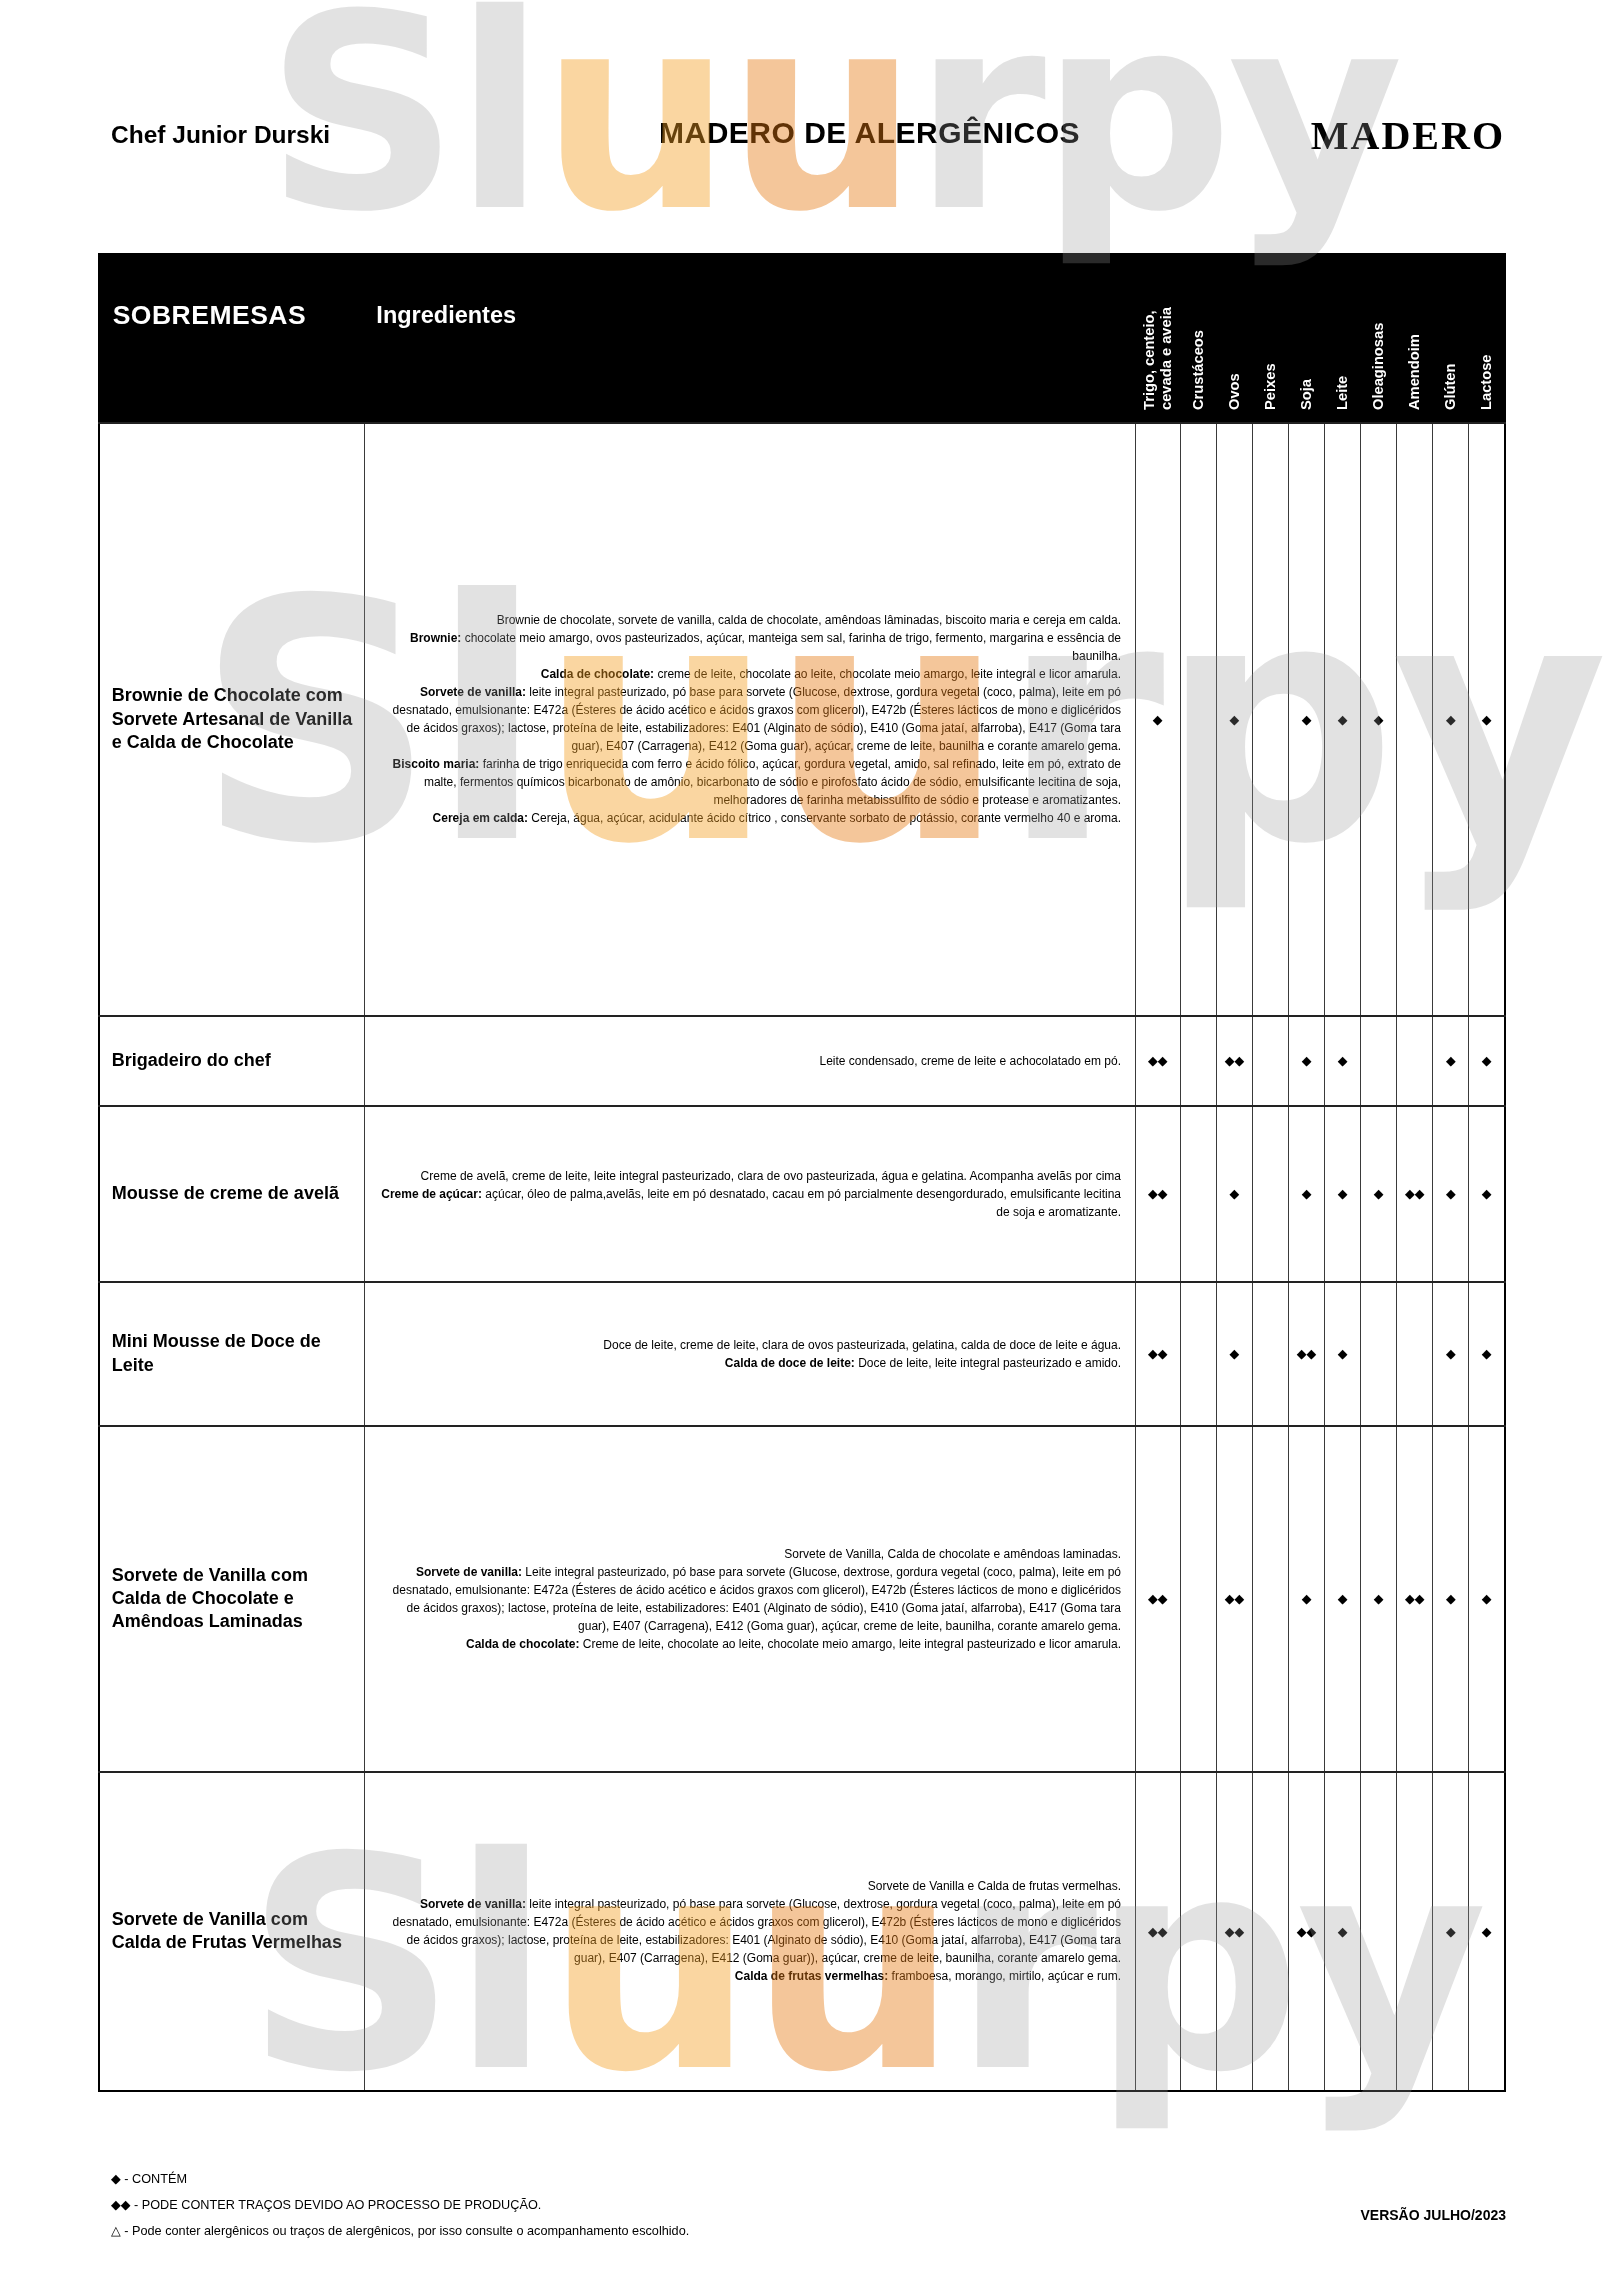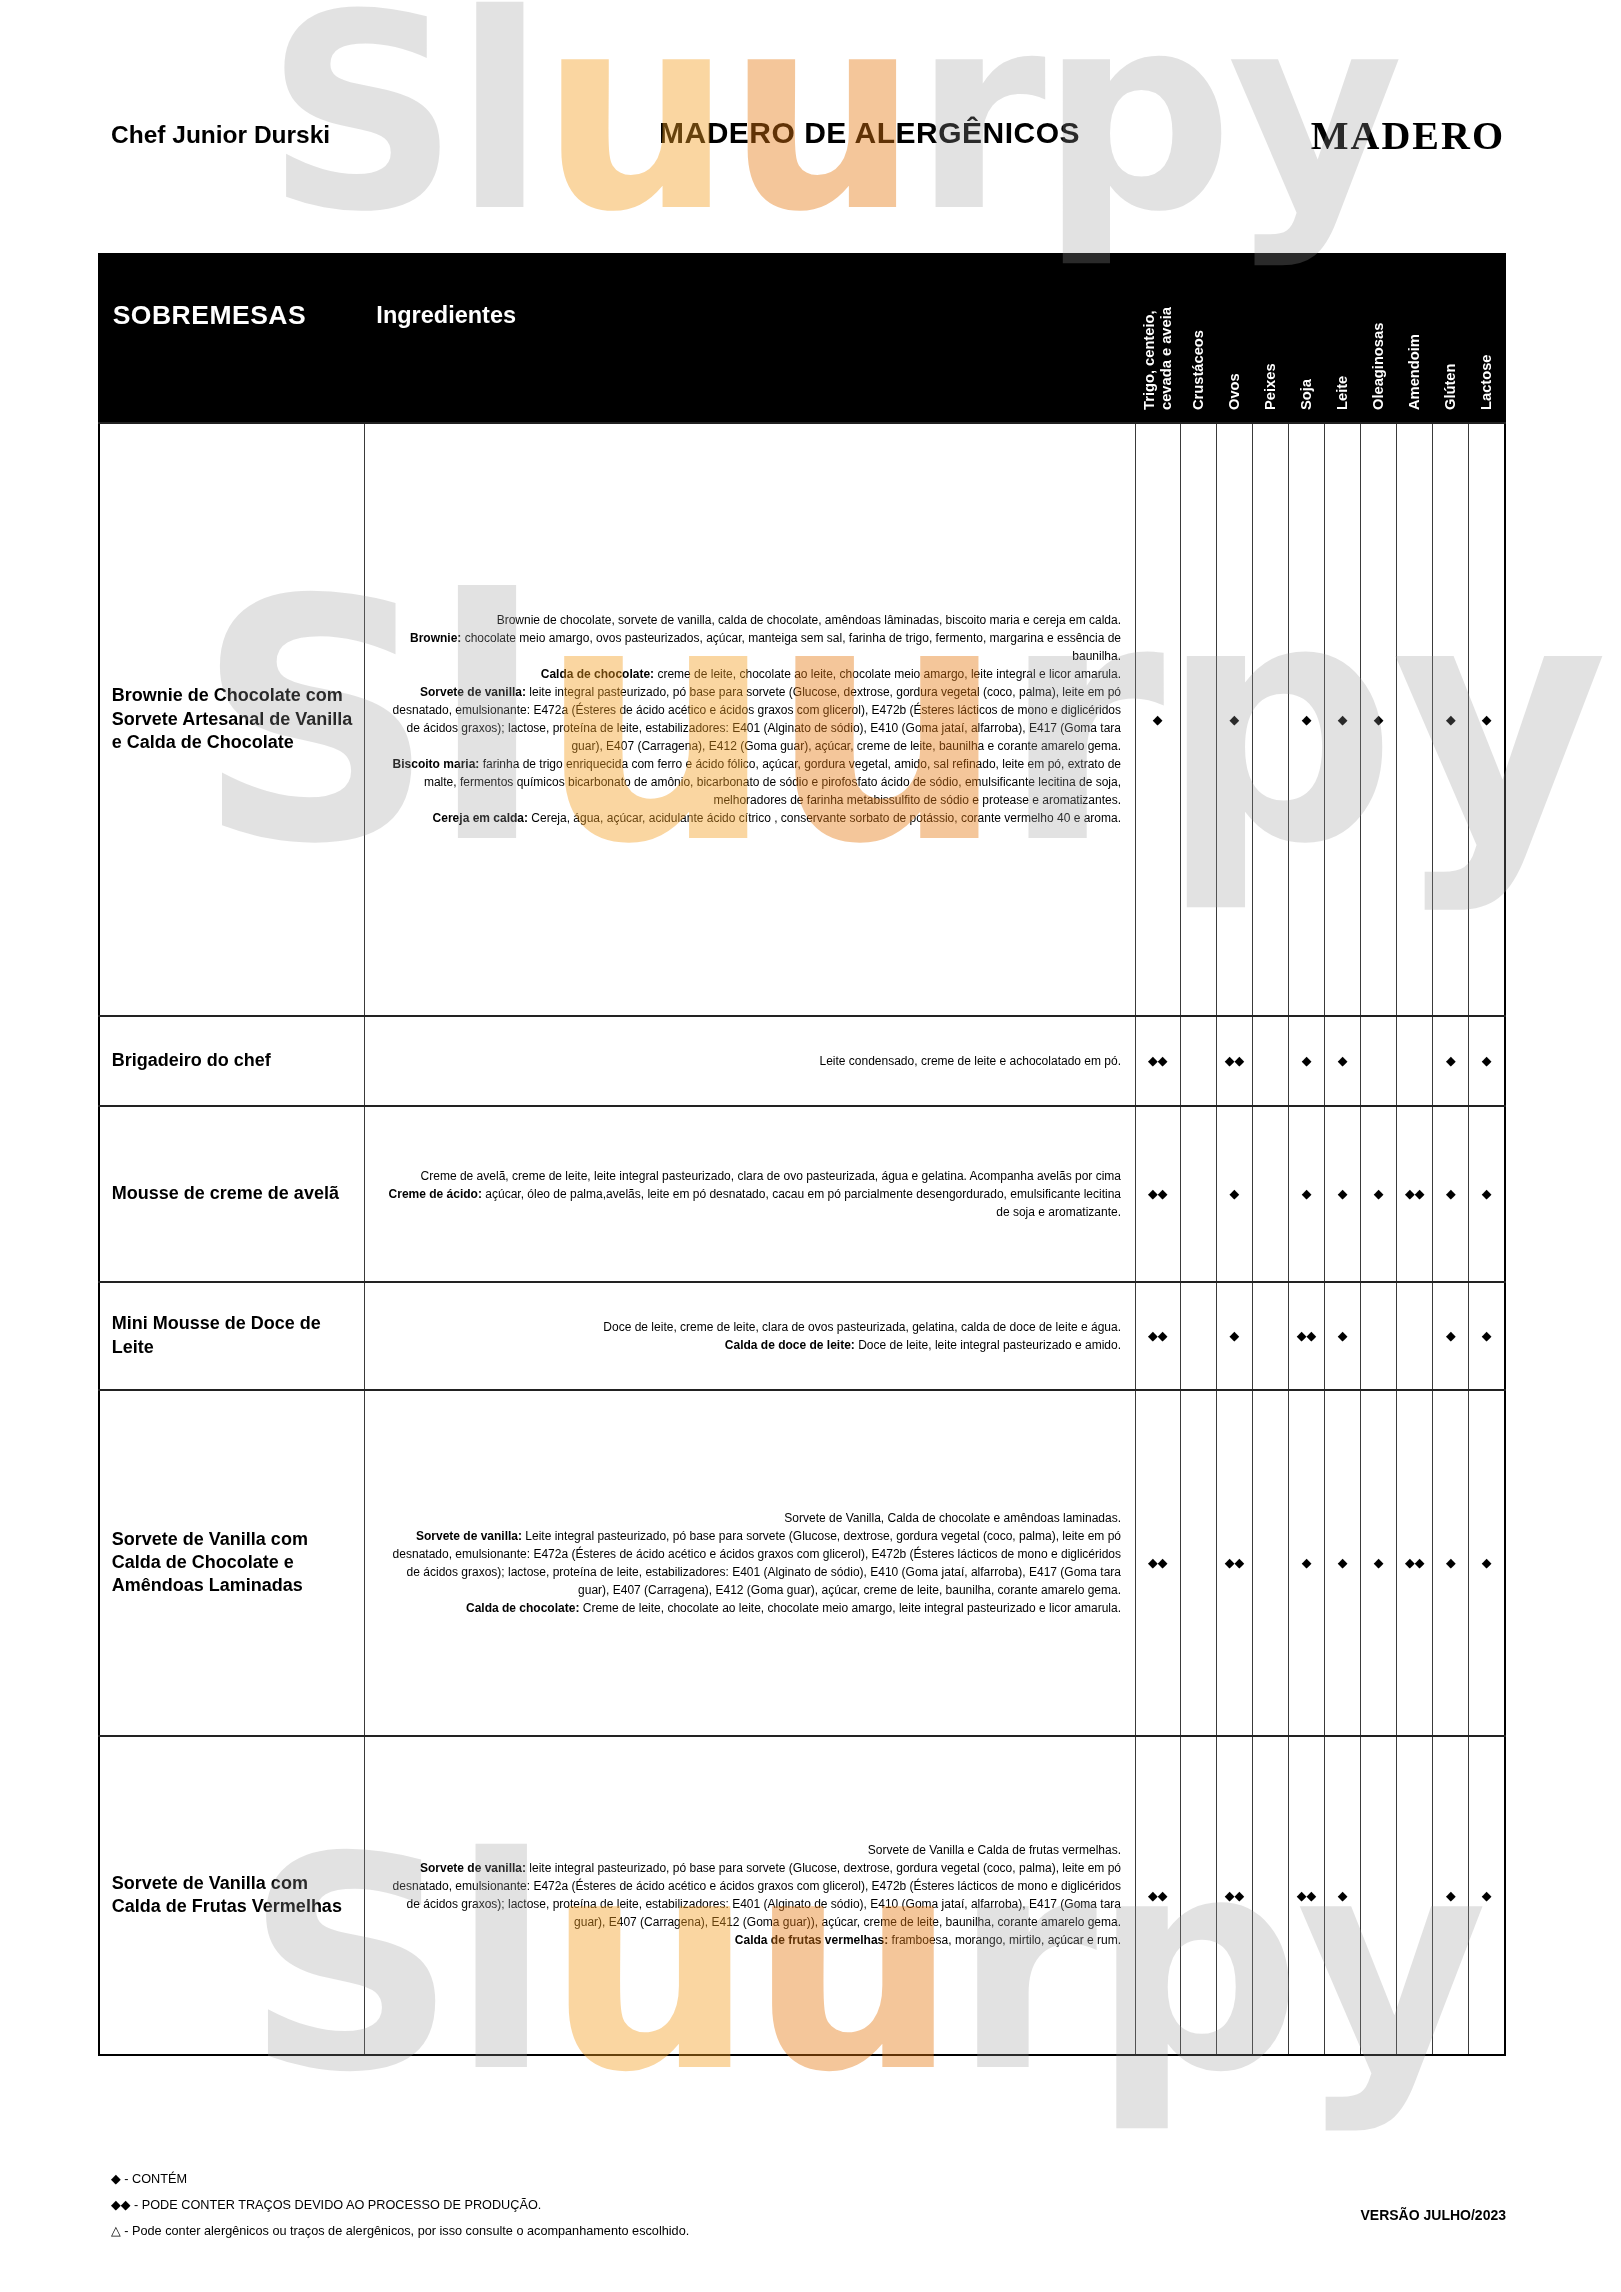--- a/index.html
+++ b/index.html
@@ -51,21 +51,21 @@
     height: 155px;
     font-size: 14.7px; font-weight: bold; line-height: 1.15;
     white-space: pre-line; text-align: left;
   }
 
   tbody td { border: 1px solid #3a3a3a; background: transparent; }
   tbody tr { border-top: 2px solid #222; }
   tbody tr:nth-child(1) { height: 593px; }
   tbody tr:nth-child(2) { height: 90px; padding-left: 16px;  }
   tbody tr:nth-child(3) { height: 176px; }
-  tbody tr:nth-child(4) { height: 108px; }
+  tbody tr:nth-child(4) { height: 144px; }
   tbody tr:nth-child(5) { height: 346px; }
   tbody tr:nth-child(6) { height: 319px; }
 
   .name-cell { font-weight: bold; font-size: 18px; line-height: 1.3; padding: 7.8px 7.8px 7.8px 11.8px; vertical-align: middle; }
   .ing-cell  { font-size: 12px; line-height: 1.5; padding: 7.8px 13.7px 7.8px 11.8px; vertical-align: middle; text-align: right; }
   .ing-cell p { margin: 0; }
   .mark-cell { text-align: center; vertical-align: middle; font-size: 12.7px; padding: 0; letter-spacing: 0; }
 
   
   .legend { position: absolute; left: 111px; top: 2166px; font-size: 12.7px; line-height: 2.05; }
@@ -151,21 +151,21 @@
           <td class="mark-cell">◆</td>
           <td class="mark-cell"></td>
           <td class="mark-cell"></td>
           <td class="mark-cell">◆</td>
           <td class="mark-cell">◆</td>
         </tr>
         <tr>
           <td class="name-cell">Mousse de creme de avelã</td>
           <td class="ing-cell">
             <p>Creme de avelã, creme de leite, leite integral pasteurizado, clara de ovo pasteurizada, água e gelatina. Acompanha avelãs por cima</p>
-            <p><b>Creme de ácido:</b> açúcar, óleo de palma,avelãs, leite em pó desnatado, cacau em pó parcialmente desengordurado, emulsificante lecitina de soja e aromatizante.</p>
+            <p><b>Creme de açúcar:</b> açúcar, óleo de palma,avelãs, leite em pó desnatado, cacau em pó parcialmente desengordurado, emulsificante lecitina de soja e aromatizante.</p>
           </td>
           <td class="mark-cell">◆◆</td>
           <td class="mark-cell"></td>
           <td class="mark-cell">◆</td>
           <td class="mark-cell"></td>
           <td class="mark-cell">◆</td>
           <td class="mark-cell">◆</td>
           <td class="mark-cell">◆</td>
           <td class="mark-cell">◆◆</td>
           <td class="mark-cell">◆</td>

